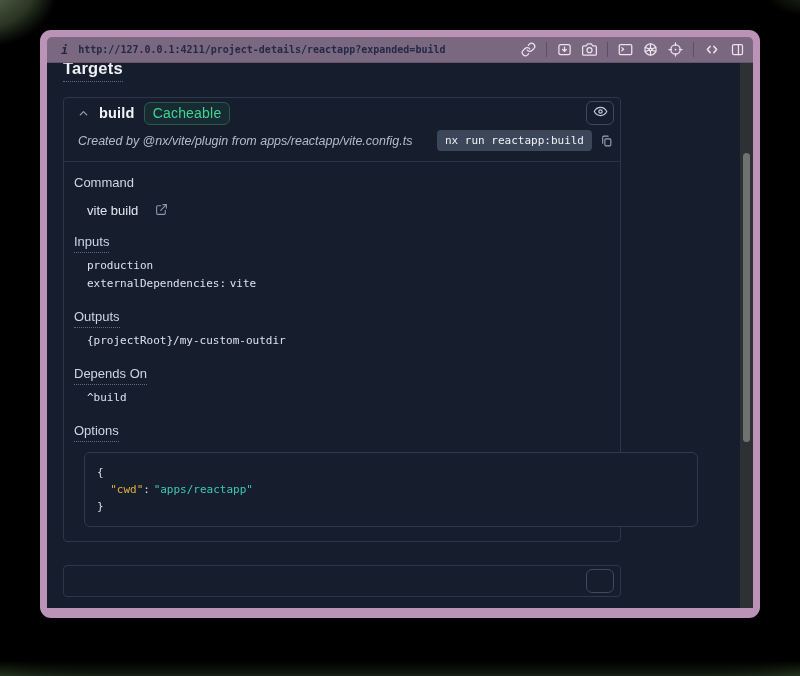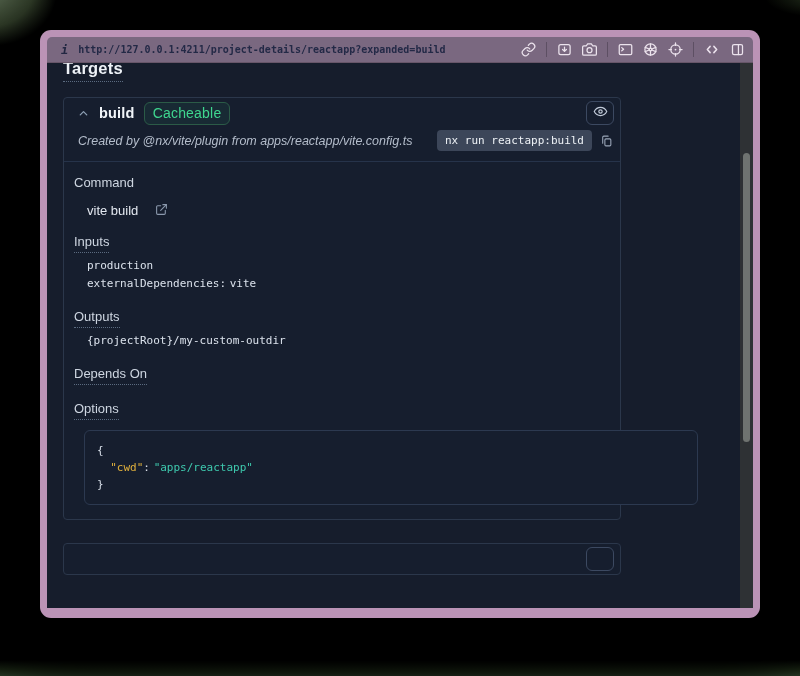--- a/index.html
+++ b/index.html
@@ -250,20 +250,23 @@
               <div class="mono-line">production</div>
               <div class="mono-line"><span class="mono-key">externalDependencies:</span><span class="mono-val">vite</span></div>
             </div>
 
             <p class="sec-label dotted">Outputs</p>
             <div class="mono-list">
               <div class="mono-line">{projectRoot}/my-custom-outdir</div>
             </div>
 
             <p class="sec-label dotted">Depends On</p>
+            <div class="mono-list">
+              <div class="mono-line">^build</div>
+            </div>
 
             <p class="sec-label dotted">Options</p>
             <div class="json-box">
               <div class="json-line">{</div>
               <div class="json-line json-indent"><span class="json-key">"cwd"</span><span>:</span><span class="json-str">"apps/reactapp"</span></div>
               <div class="json-line">}</div>
             </div>
           </div>
         </section>
 

